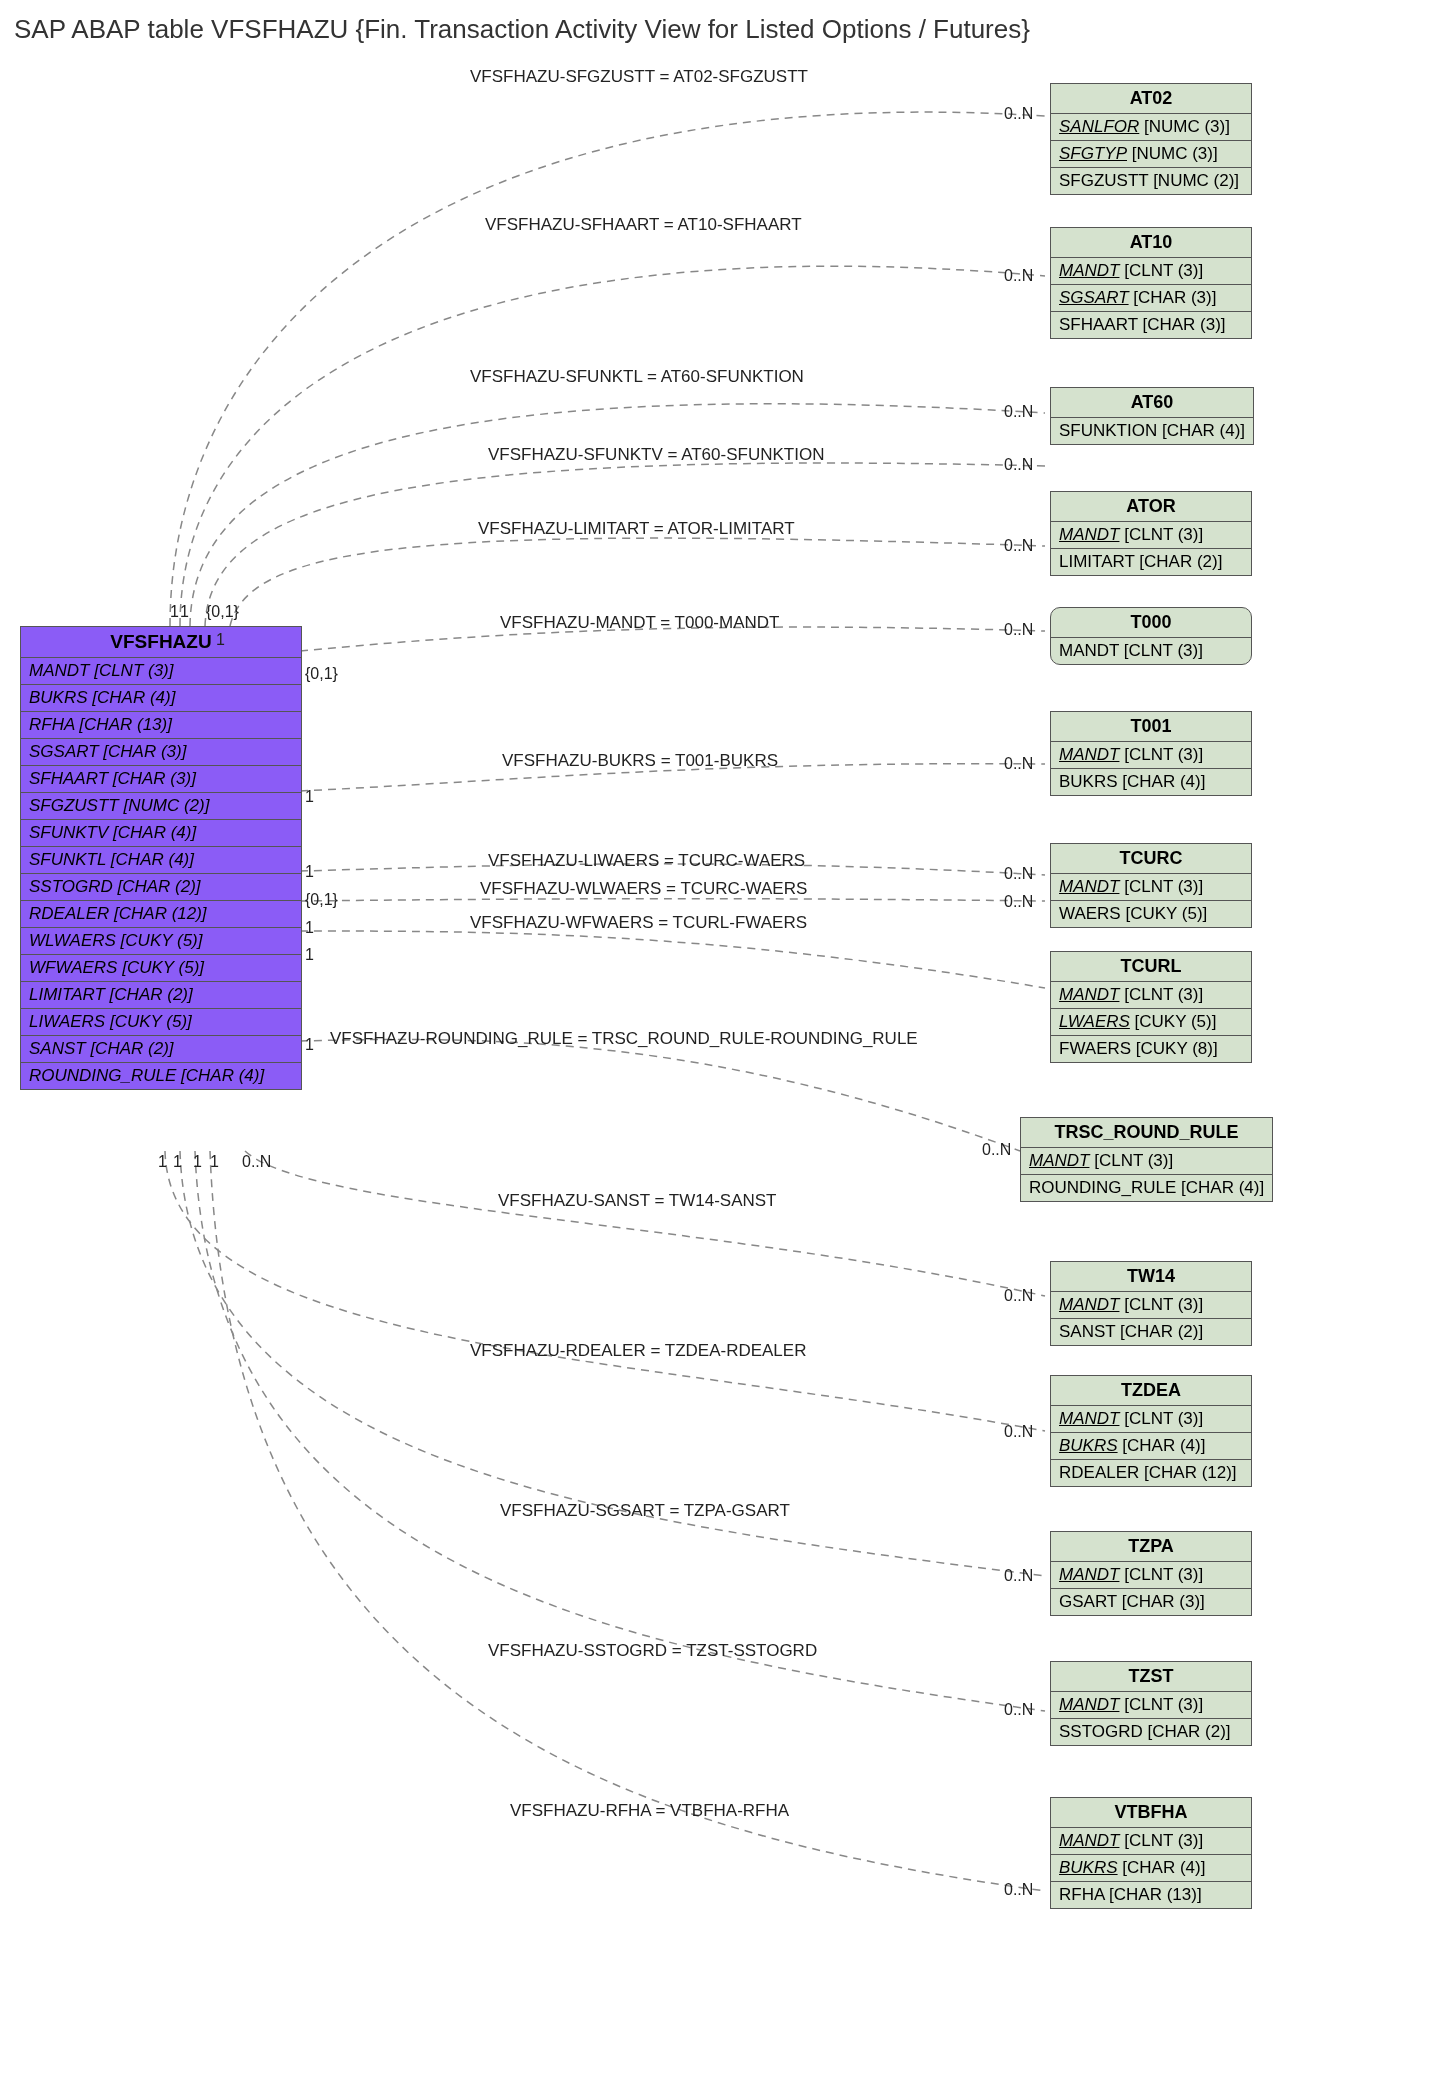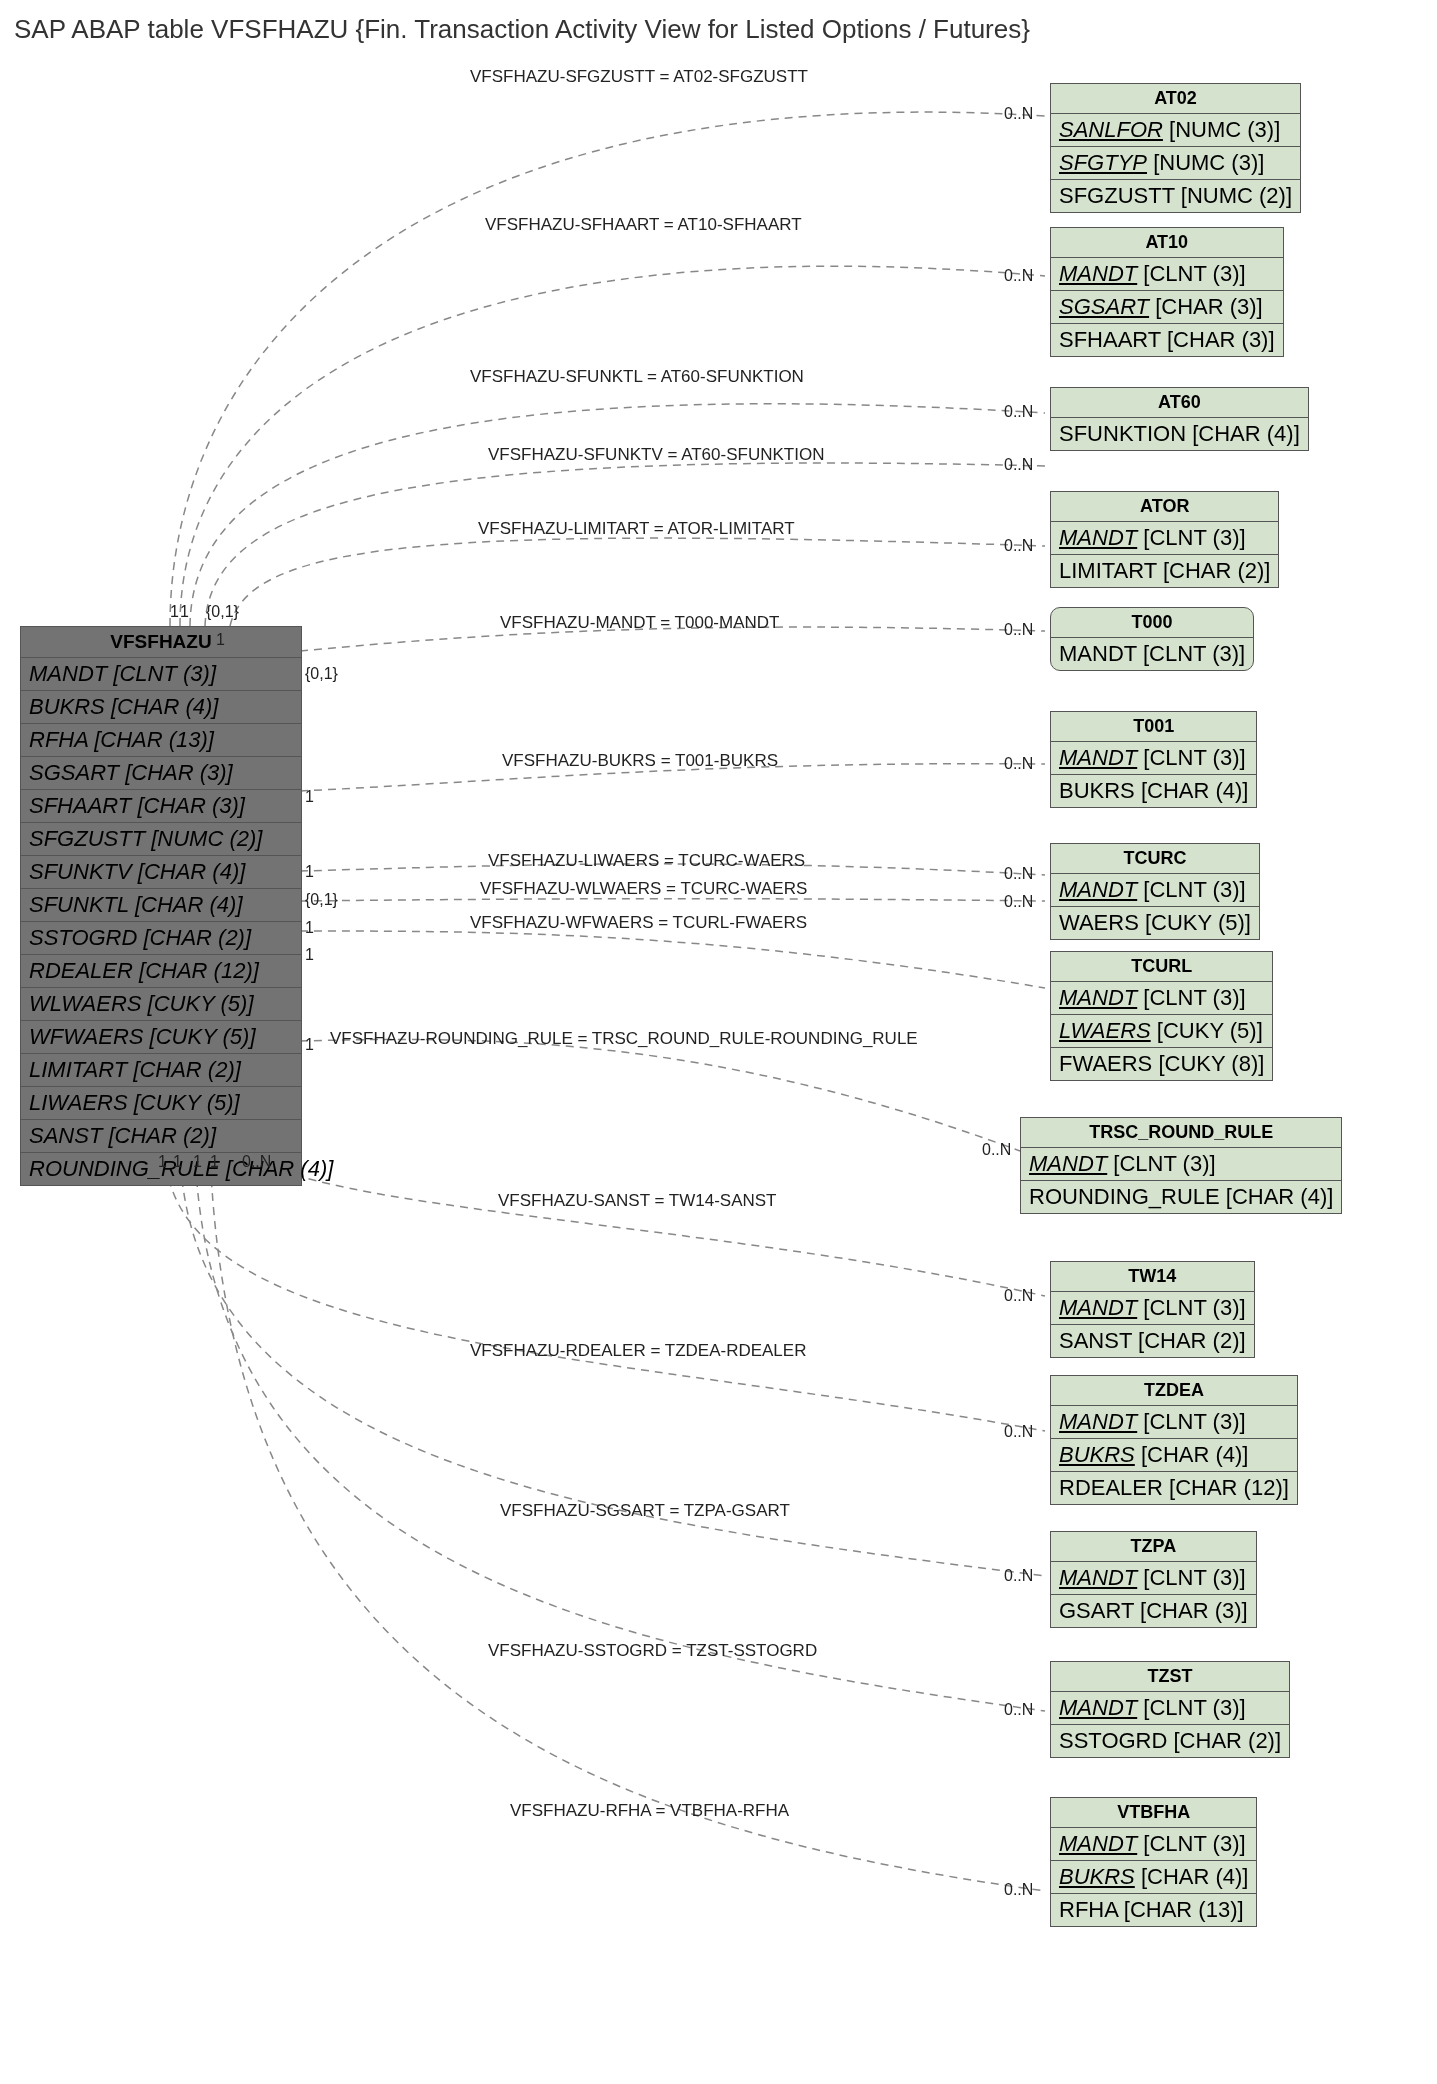--- a/index.html
+++ b/index.html
@@ -29,26 +29,26 @@
   .entity .ename {
     font-weight: bold;
     text-align: center;
     padding: 4px 8px;
     border-bottom: 1px solid #555;
     font-size: 18px;
   }
   .entity .erow {
     padding: 3px 8px;
     border-bottom: 1px solid #555;
-    font-size: 22px;
+    font-size: 17px;
     white-space: nowrap;
   }
   .entity .erow:last-child { border-bottom: none; }
   .entity .key { font-style: italic; text-decoration: underline; }
-  .main-entity { background: #737373; }
+  .main-entity { background: #8b5cf6; }
   .main-entity .ename { font-size: 19px; }
   .main-entity .erow { font-style: italic; }
   .rel-label {
     position: absolute;
     font-size: 17px;
     color: #222;
     white-space: nowrap;
   }
   .card {
     position: absolute;

